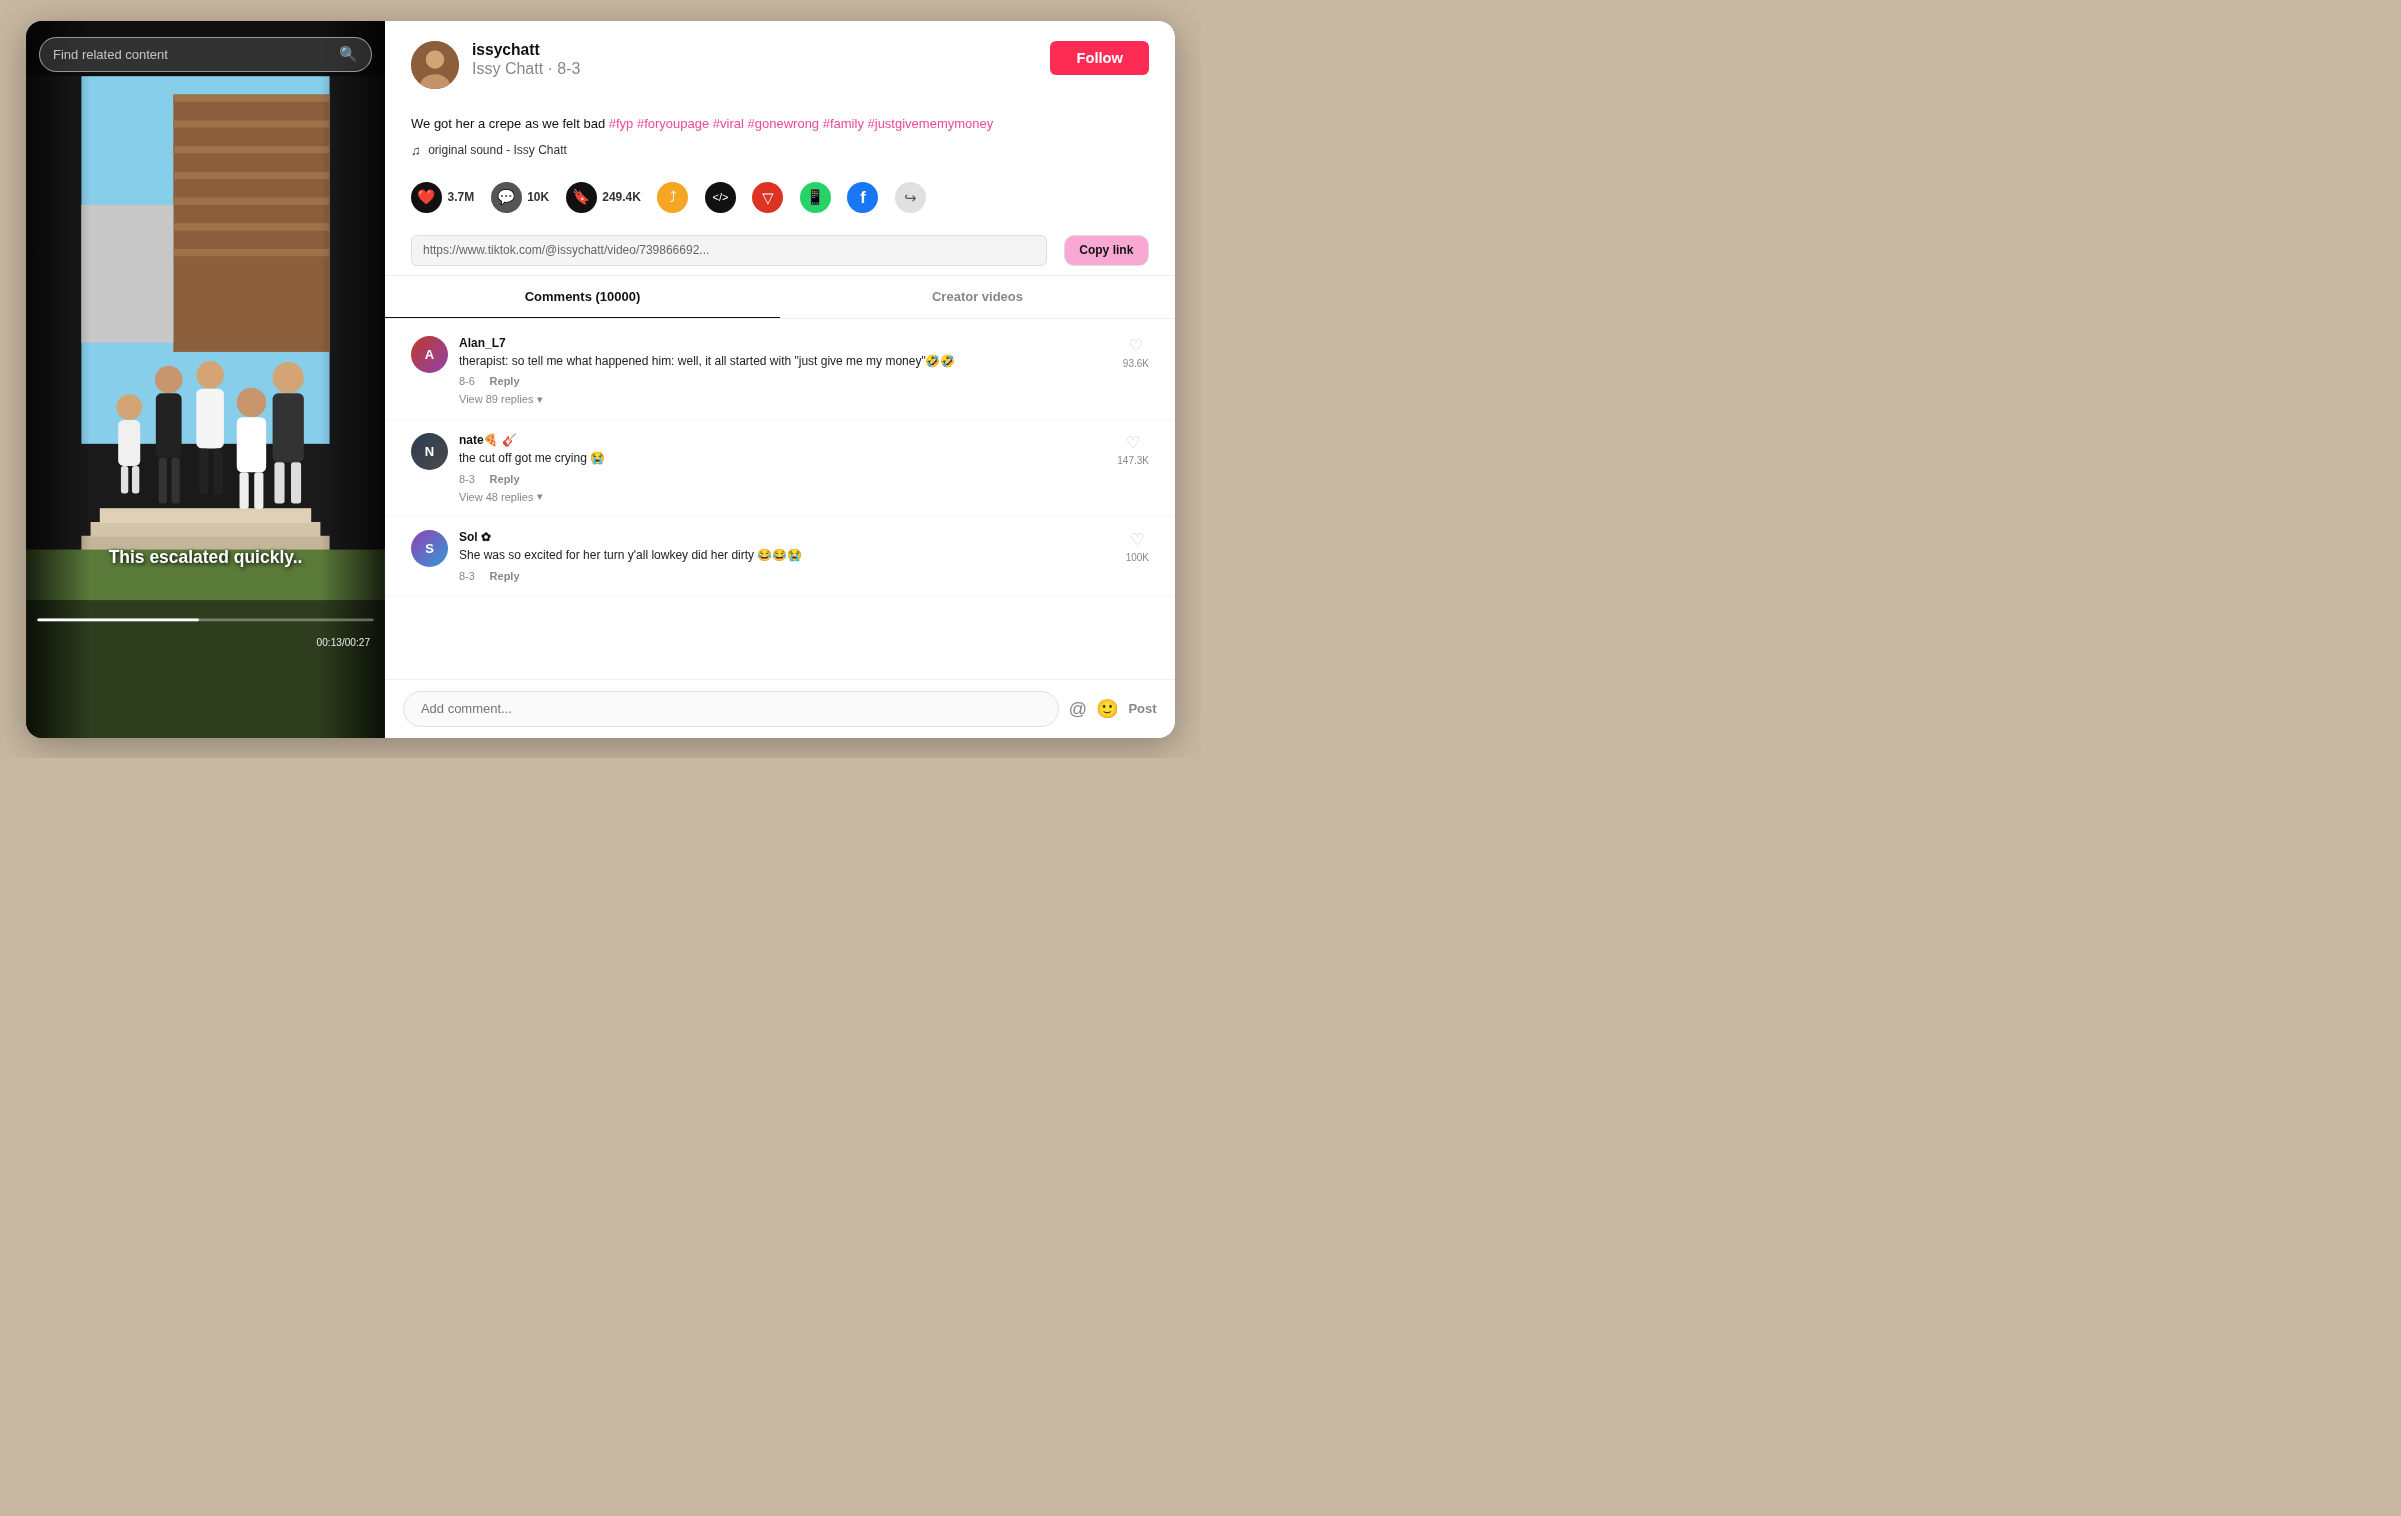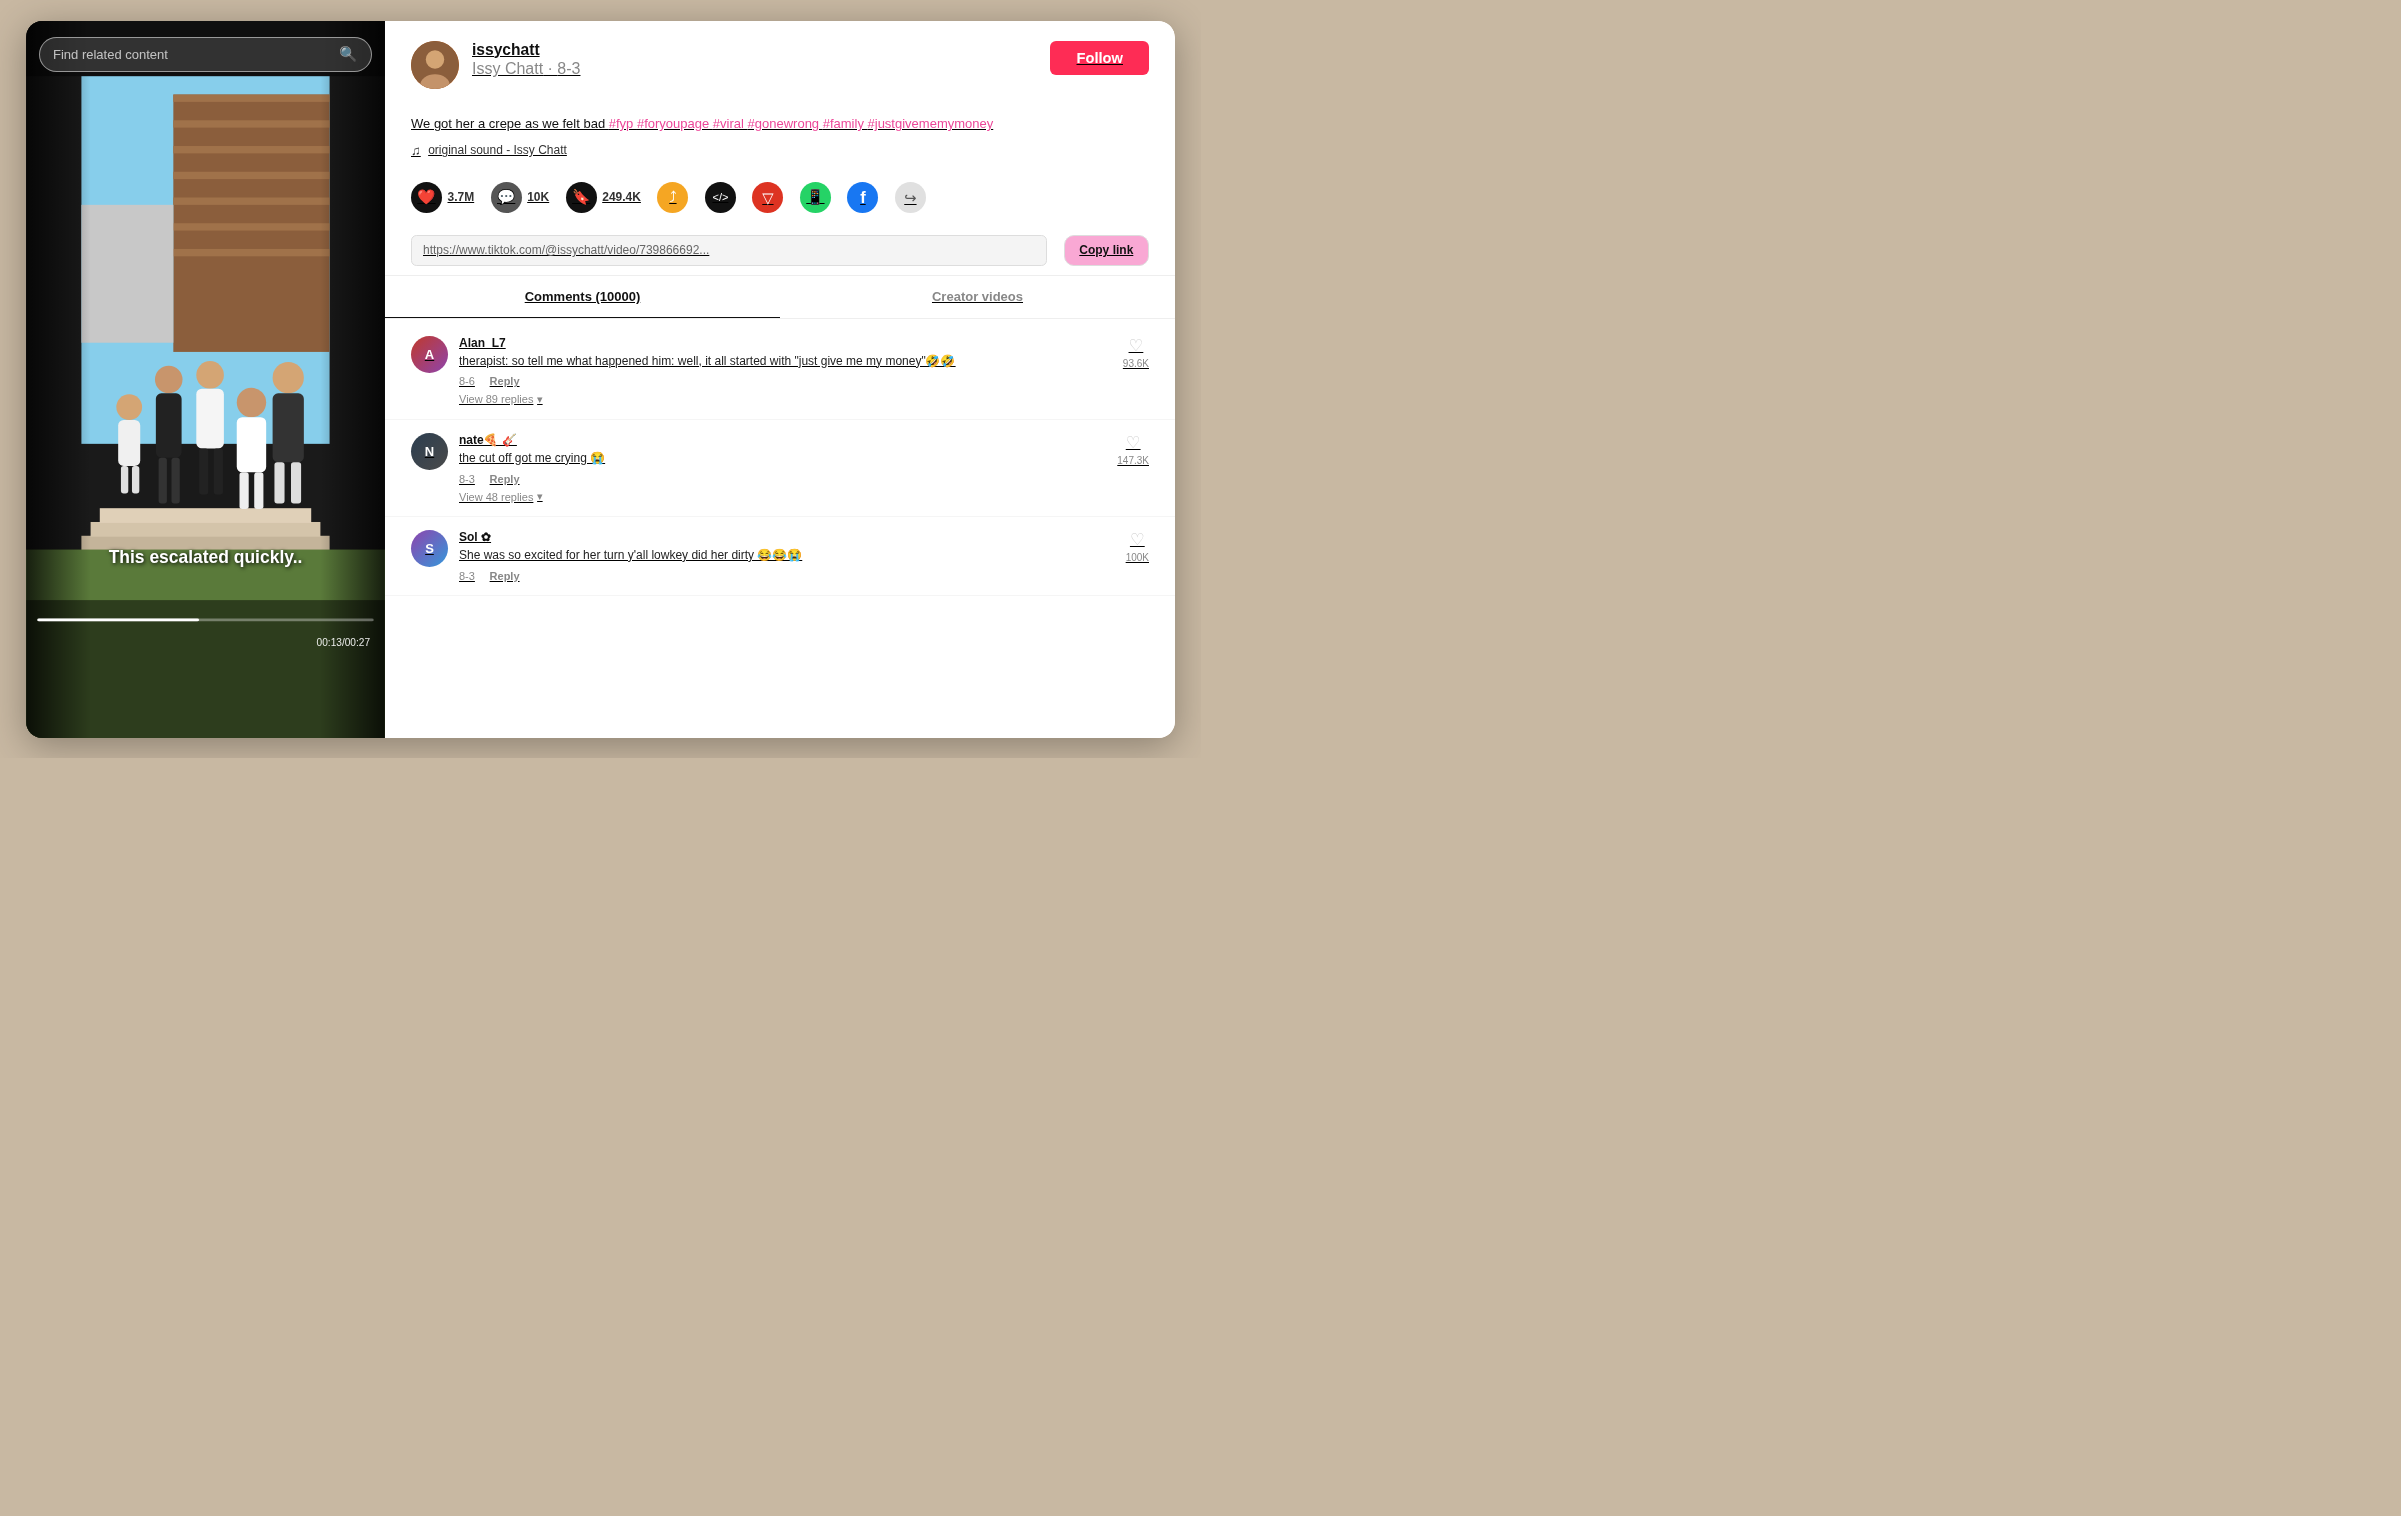--- a/index.html
+++ b/index.html
@@ -14,21 +14,20 @@
       overflow: hidden;
     }
 
     .main-container {
       width: 1149px;
       height: 717px;
       display: flex;
       border-radius: 16.5px;
       overflow: hidden;
       box-shadow: 0 7.4px 37px rgba(0,0,0,0.3);
-      text-decoration: underline;
     }
 
     
     .video-panel {
       width: 359px;
       min-width: 359px;
       background: #1a1a1a;
       position: relative;
       display: flex;
       flex-direction: column;
@@ -638,16 +637,22 @@
           </div>
         </div>
         <div class="comment-like">
           <span class="heart-icon">♡</span>
           <span class="like-count">100K</span>
         </div>
       </div>
 
     </div>
 
+    <div class="add-comment-row">
+      <input type="text" class="comment-input" placeholder="Add comment..." style="">
+      <span class="at-icon">@</span>
+      <span class="emoji-icon">🙂</span>
+      <button class="post-btn">Post</button>
+    </div>
 
   </div>
 </div>
 
 
 </body></html>

